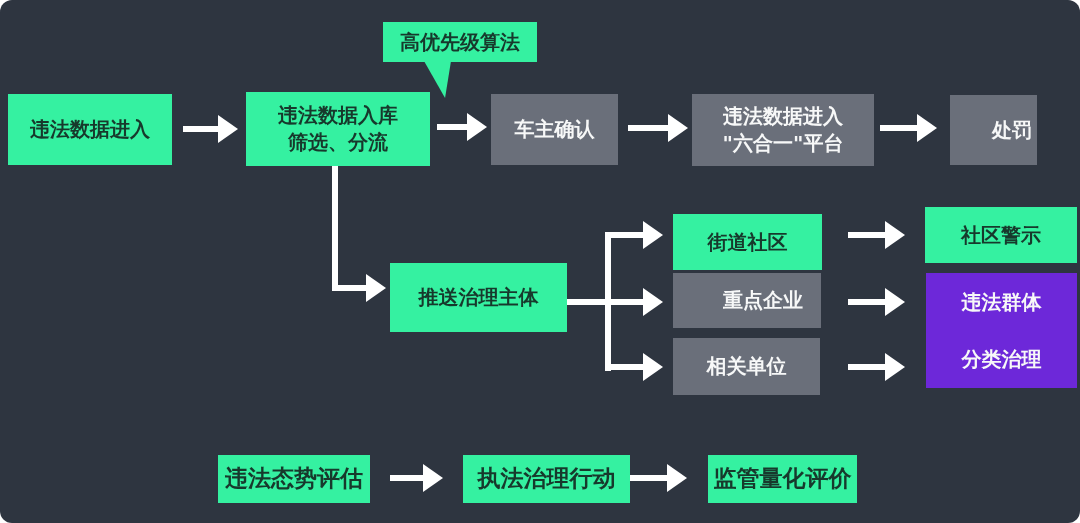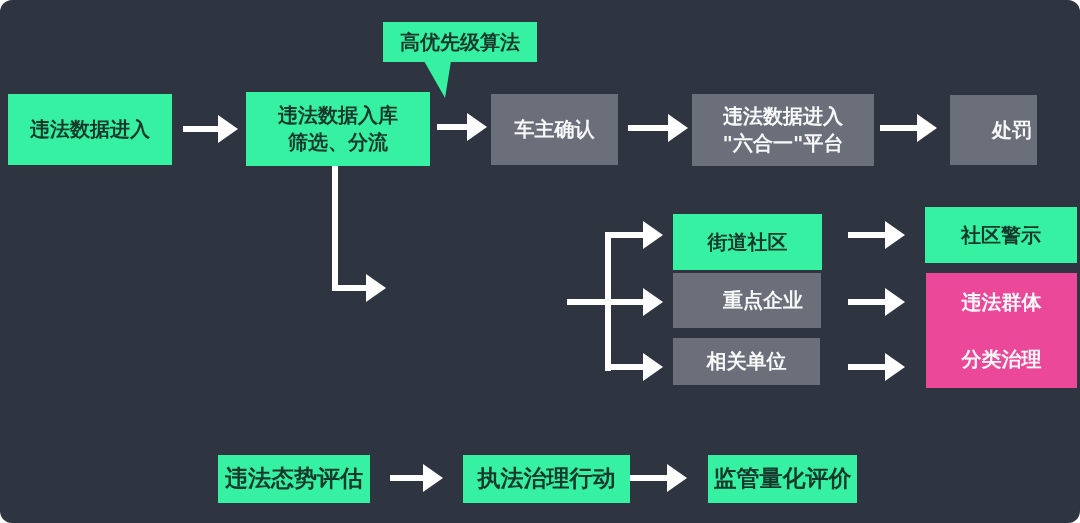--- a/index.html
+++ b/index.html
@@ -23,21 +23,21 @@
     align-items: center;
     justify-content: center;
     text-align: center;
     font-weight: bold;
     font-size: 20px;
     line-height: 1.35;
     box-sizing: border-box;
   }
   .green   { background: #35f1a1; color: #17392c; }
   .gray    { background: #6a6f7a; color: #f7f8f8; }
-  .gray-lt { background: #ec4899; color: #f7f8f8; gap: 30px; }
+  .gray-lt { background: #6d28d9; color: #f7f8f8; gap: 30px; }
   .sm { font-size: 23px; justify-content: center; }
 
   
   .arrow { position: absolute; height: 28px; }
   .arrow .shaft {
     position: absolute; left: 0; right: 15px; top: 11px; height: 6px;
     background: #ffffff;
   }
   .arrow .head {
     position: absolute; right: 0; top: 0; width: 0; height: 0;
@@ -107,20 +107,23 @@
   <div class="node gray" style="left:950px; top:95px; width:87px; height:70px;padding-left:37px;">
     <span>处罚</span>
   </div>
 
   <div class="line" style="left:332px; top:166px; width:6px; height:125px;"></div>
   <div class="arrow" style="left:332px; top:274px; width:54px;">
     <span class="shaft"></span>
     <span class="head"></span>
   </div>
 
+  <div class="node green" style="left:390px; top:263px; width:177px; height:69px;">
+    <span>推送治理主体</span>
+  </div>
 
   <div class="line" style="left:567px; top:299px; width:44px; height:6px;"></div>
   <div class="line" style="left:605px; top:232px; width:6px; height:139px;"></div>
 
   <div class="arrow" style="left:605px; top:221px; width:58px;">
     <span class="shaft"></span>
     <span class="head"></span>
   </div>
   <div class="arrow" style="left:605px; top:288px; width:58px;">
     <span class="shaft"></span>
@@ -130,21 +133,21 @@
     <span class="shaft"></span>
     <span class="head"></span>
   </div>
 
   <div class="node green" style="left:673px; top:207px; width:149px; height:56px;margin-top:7px;">
     <span>街道社区</span>
   </div>
   <div class="node gray" style="left:673px; top:273px; width:148px; height:55px;padding-left:32px;">
     <span>重点企业</span>
   </div>
-  <div class="node gray" style="left:673px; top:338px; width:147px; height:47px;">
+  <div class="node gray" style="left:673px; top:338px; width:147px; height:57px;">
     <span>相关单位</span>
   </div>
 
   <div class="arrow" style="left:848px; top:221px; width:57px;">
     <span class="shaft"></span>
     <span class="head"></span>
   </div>
   <div class="arrow" style="left:848px; top:288px; width:57px;">
     <span class="shaft"></span>
     <span class="head"></span>

